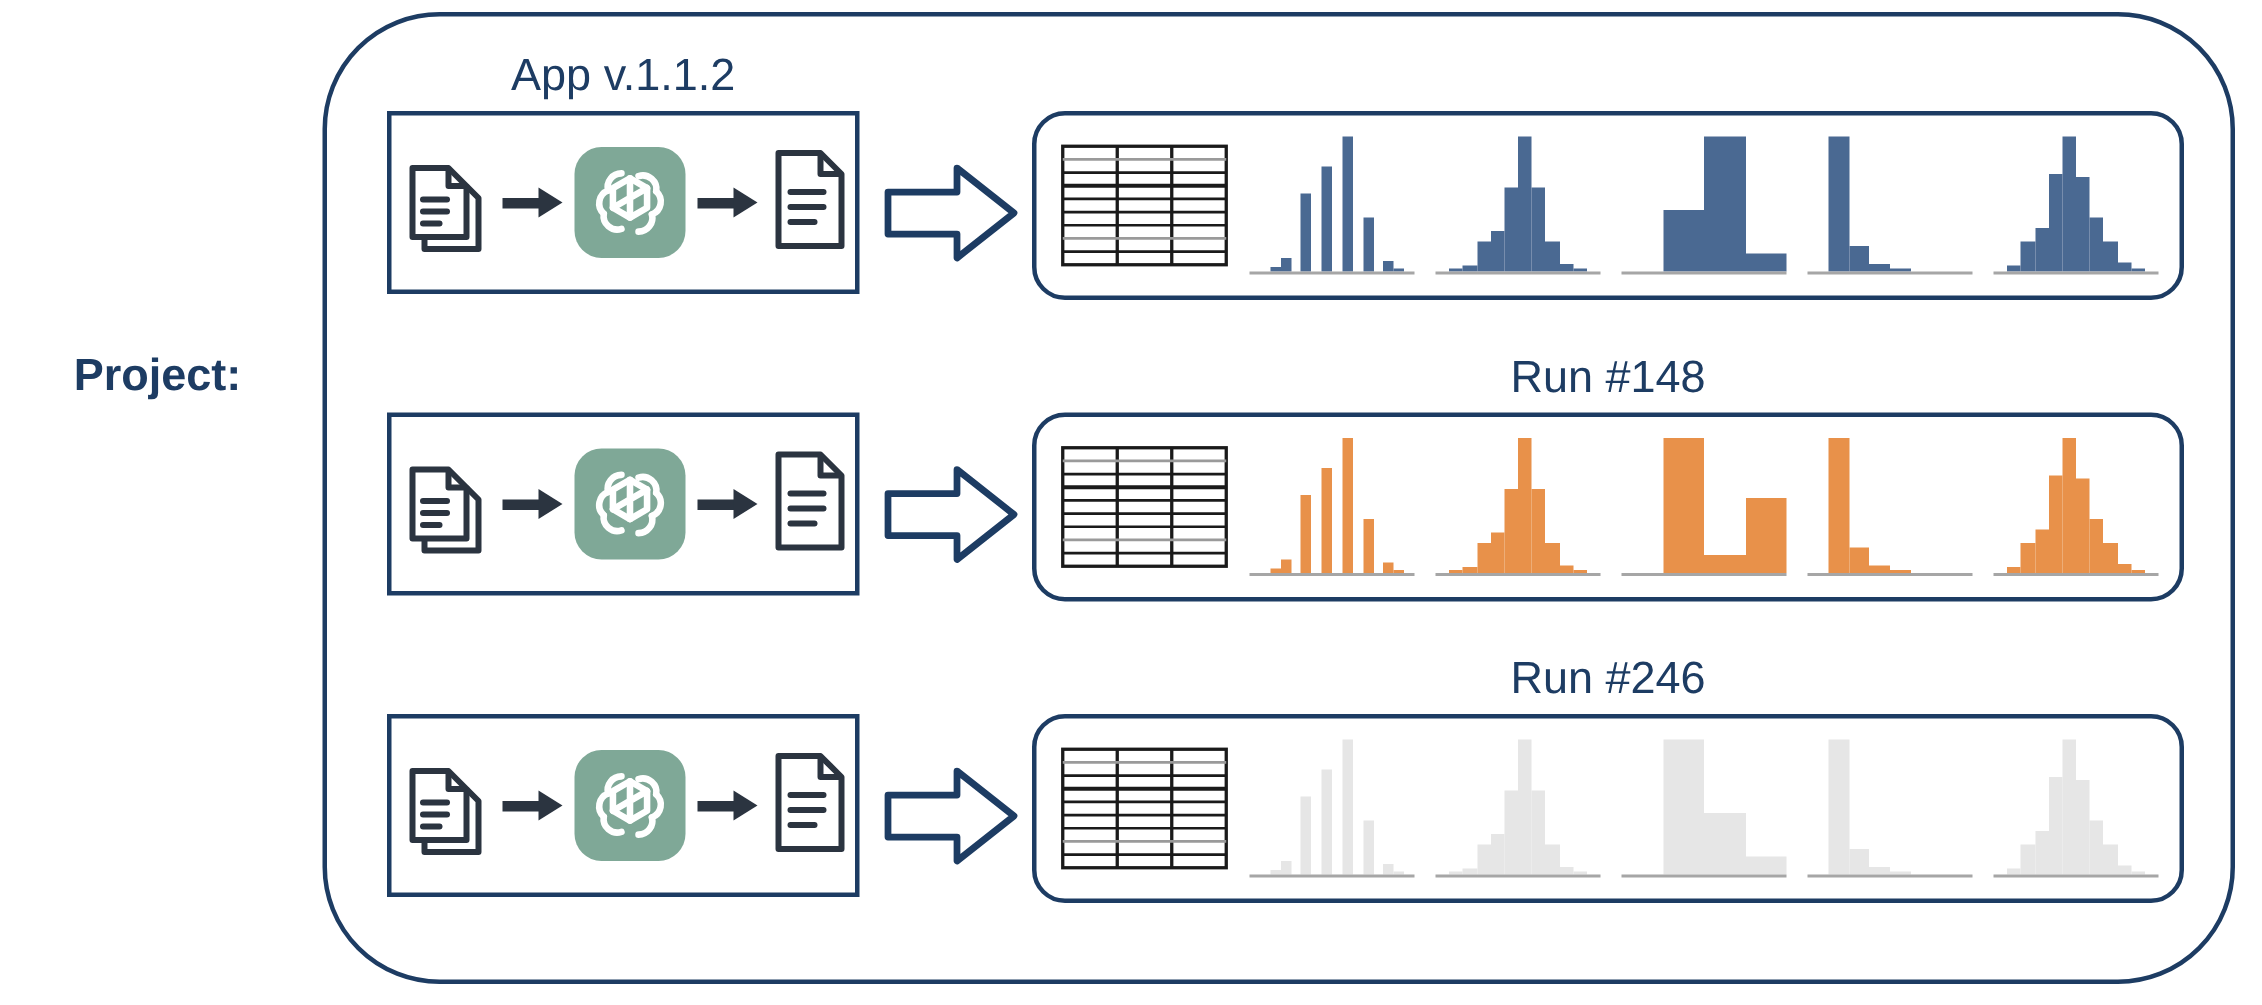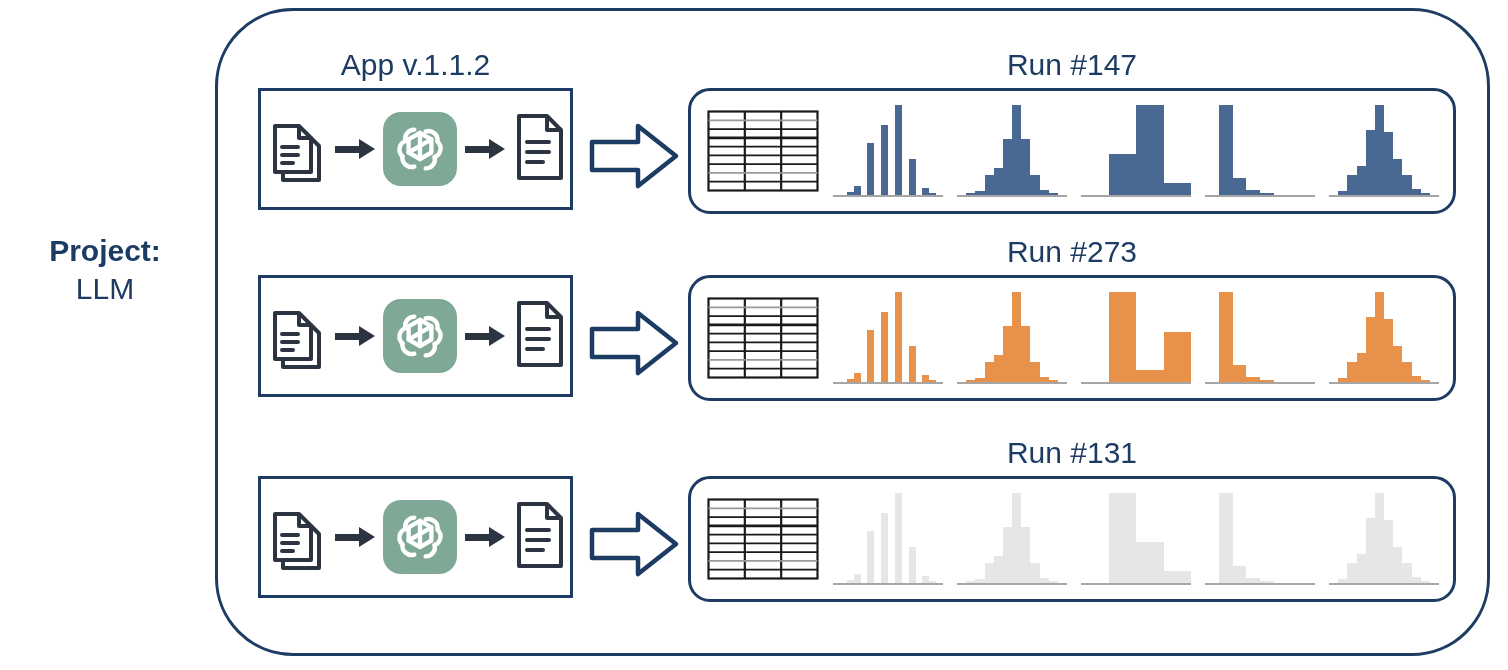--- a/index.html
+++ b/index.html
@@ -13,21 +13,21 @@
       line-height:1.28;}
   .project-label .ttl{display:block;font-weight:bold;font-size:30px;color:#1d3c63;}
   .project-label .l2,.project-label .l3{display:block;font-weight:normal;font-size:30px;color:#1d3c63;}
 
   
   .outer-box{position:absolute;left:215px;top:8px;width:1275px;height:648px;
       border:3px solid #1d3c63;border-radius:78px;box-sizing:border-box;background:transparent;}
 
   
   .row{position:absolute;left:0;width:100%;height:200px;}
-  .row-0{top:12px;margin-top:14px;}
+  .row-0{top:12px;}
   .row-1{top:213px;}
   .row-2{top:414px;}
 
   
   .pipe-title{position:absolute;left:258px;width:315px;top:22px;text-align:center;
       font-size:30px;color:#1d3c63;white-space:nowrap;}
   .pipe-box{position:absolute;left:258px;top:62px;width:315px;height:122px;
       border:3px solid #1d3c63;box-sizing:border-box;background:#fff;
       display:flex;align-items:center;justify-content:center;gap:8px;}
   .doc-stack{position:relative;width:62px;height:78px;}
@@ -54,21 +54,20 @@
   .hist .bars{position:absolute;left:0;right:0;bottom:2px;top:0;display:flex;align-items:flex-end;}
   .hist .bar{flex:1 1 auto;}
 </style>
 </head>
 <body>
 
 <div class="stage">
 
   <div class="project-label" style="top:232px">
     <span class="ttl">Project:</span>
-    <span class="l2">LLM</span>
   </div>
 
   <div class="outer-box"></div>
 
   <div id="rows-host">
       <div class="row row-0">
 
     <div class="pipe-title">App v.1.1.2</div>
 
     <div class="pipe-box">
@@ -113,21 +112,20 @@
         <line x1="14" y1="42" x2="36" y2="42"></line>
         <line x1="14" y1="52" x2="30" y2="52"></line>
       </g>
             </svg></span>
     </div>
 
     <div class="block-arrow"><svg width="92" height="76" viewBox="0 0 92 76">
     <path d="M4 24 h46 V8 L88 38 L50 68 V52 H4 Z" fill="#ffffff" stroke="#1d3c63" stroke-width="4.5" stroke-linejoin="round"></path>
   </svg></div>
 
-    <div class="run-title">Run #147</div>
 
     <div class="run-box">
       <span class="tbl"><svg width="112" height="82" viewBox="0 0 112 82">
               <rect x="1.5" y="1.5" width="109" height="79" fill="#fff" stroke="#1a1a1a" stroke-width="2.2"></rect>
               <line x1="37.833333333333336" y1="1.5" x2="37.833333333333336" y2="80.5" stroke="#1a1a1a" stroke-width="2.2"></line>
               <line x1="74.16666666666667" y1="1.5" x2="74.16666666666667" y2="80.5" stroke="#1a1a1a" stroke-width="2.2"></line>
               <line x1="1.5" y1="10.277777777777779" x2="110.5" y2="10.277777777777779" stroke="#9a9a9a" stroke-width="1.8"></line>
               <line x1="1.5" y1="19.055555555555557" x2="110.5" y2="19.055555555555557" stroke="#1a1a1a" stroke-width="1.8"></line>
               <line x1="1.5" y1="27.833333333333332" x2="110.5" y2="27.833333333333332" stroke="#1a1a1a" stroke-width="2.6"></line>
               <line x1="1.5" y1="36.611111111111114" x2="110.5" y2="36.611111111111114" stroke="#1a1a1a" stroke-width="1.8"></line>
@@ -260,21 +258,21 @@
         <line x1="14" y1="42" x2="36" y2="42"></line>
         <line x1="14" y1="52" x2="30" y2="52"></line>
       </g>
             </svg></span>
     </div>
 
     <div class="block-arrow"><svg width="92" height="76" viewBox="0 0 92 76">
     <path d="M4 24 h46 V8 L88 38 L50 68 V52 H4 Z" fill="#ffffff" stroke="#1d3c63" stroke-width="4.5" stroke-linejoin="round"></path>
   </svg></div>
 
-    <div class="run-title">Run #273</div>
+    <div class="run-title">Run #148</div>
 
     <div class="run-box">
       <span class="tbl"><svg width="112" height="82" viewBox="0 0 112 82">
               <rect x="1.5" y="1.5" width="109" height="79" fill="#fff" stroke="#1a1a1a" stroke-width="2.2"></rect>
               <line x1="37.833333333333336" y1="1.5" x2="37.833333333333336" y2="80.5" stroke="#1a1a1a" stroke-width="2.2"></line>
               <line x1="74.16666666666667" y1="1.5" x2="74.16666666666667" y2="80.5" stroke="#1a1a1a" stroke-width="2.2"></line>
               <line x1="1.5" y1="10.277777777777779" x2="110.5" y2="10.277777777777779" stroke="#9a9a9a" stroke-width="1.8"></line>
               <line x1="1.5" y1="19.055555555555557" x2="110.5" y2="19.055555555555557" stroke="#1a1a1a" stroke-width="1.8"></line>
               <line x1="1.5" y1="27.833333333333332" x2="110.5" y2="27.833333333333332" stroke="#1a1a1a" stroke-width="2.6"></line>
               <line x1="1.5" y1="36.611111111111114" x2="110.5" y2="36.611111111111114" stroke="#1a1a1a" stroke-width="1.8"></line>
@@ -407,21 +405,21 @@
         <line x1="14" y1="42" x2="36" y2="42"></line>
         <line x1="14" y1="52" x2="30" y2="52"></line>
       </g>
             </svg></span>
     </div>
 
     <div class="block-arrow"><svg width="92" height="76" viewBox="0 0 92 76">
     <path d="M4 24 h46 V8 L88 38 L50 68 V52 H4 Z" fill="#ffffff" stroke="#1d3c63" stroke-width="4.5" stroke-linejoin="round"></path>
   </svg></div>
 
-    <div class="run-title">Run #131</div>
+    <div class="run-title">Run #246</div>
 
     <div class="run-box">
       <span class="tbl"><svg width="112" height="82" viewBox="0 0 112 82">
               <rect x="1.5" y="1.5" width="109" height="79" fill="#fff" stroke="#1a1a1a" stroke-width="2.2"></rect>
               <line x1="37.833333333333336" y1="1.5" x2="37.833333333333336" y2="80.5" stroke="#1a1a1a" stroke-width="2.2"></line>
               <line x1="74.16666666666667" y1="1.5" x2="74.16666666666667" y2="80.5" stroke="#1a1a1a" stroke-width="2.2"></line>
               <line x1="1.5" y1="10.277777777777779" x2="110.5" y2="10.277777777777779" stroke="#9a9a9a" stroke-width="1.8"></line>
               <line x1="1.5" y1="19.055555555555557" x2="110.5" y2="19.055555555555557" stroke="#1a1a1a" stroke-width="1.8"></line>
               <line x1="1.5" y1="27.833333333333332" x2="110.5" y2="27.833333333333332" stroke="#1a1a1a" stroke-width="2.6"></line>
               <line x1="1.5" y1="36.611111111111114" x2="110.5" y2="36.611111111111114" stroke="#1a1a1a" stroke-width="1.8"></line>

